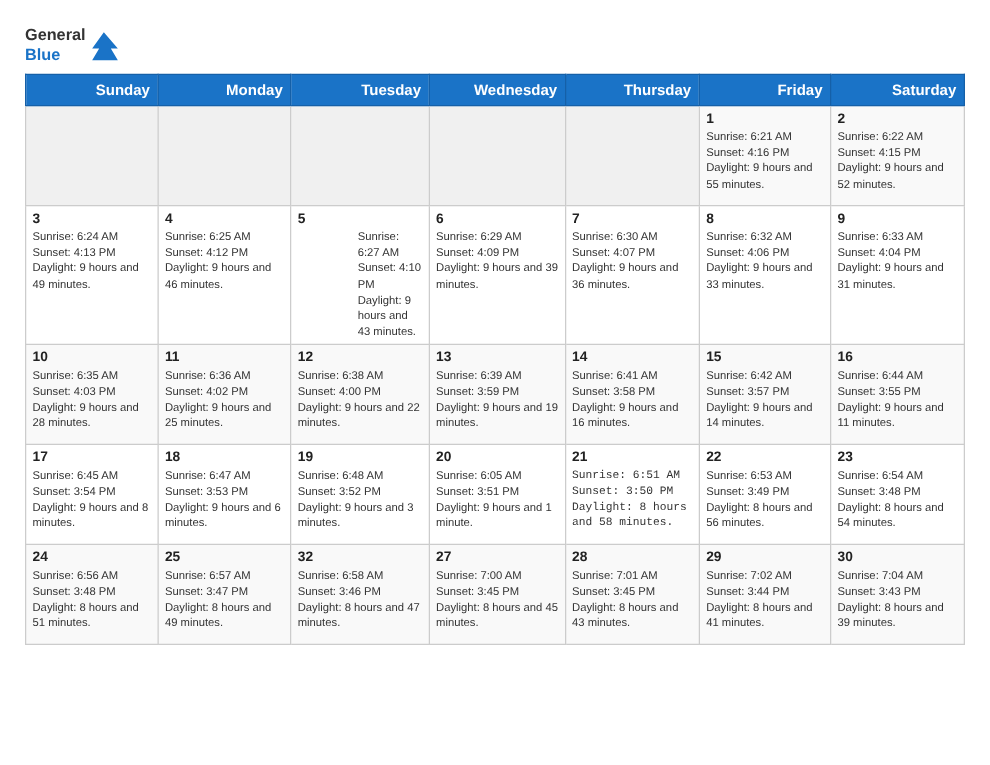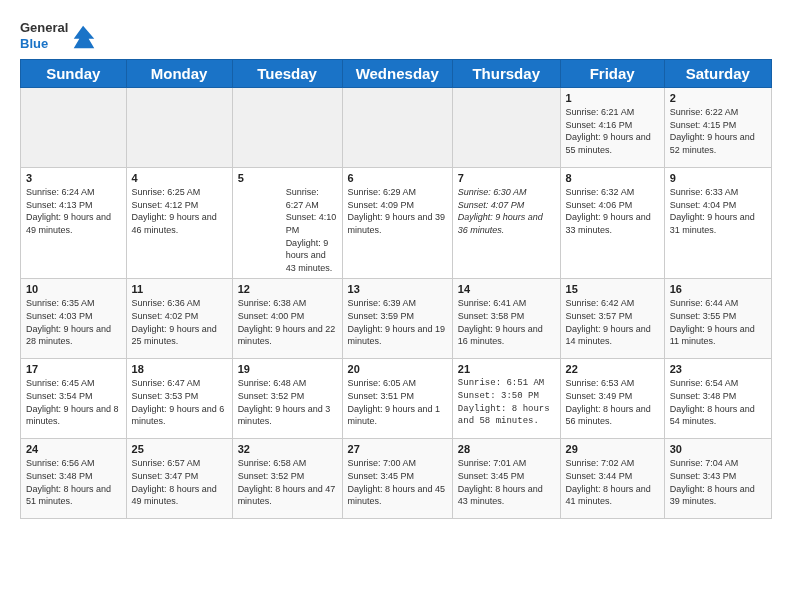--- a/index.html
+++ b/index.html
@@ -44,22 +44,22 @@
     }
     .calendar {
       width: 100%;
       border-collapse: collapse;
       font-size: 10px;
     }
     .calendar thead tr th {
       background: #1a73c7;
       color: #fff;
       padding: 5px 6px;
-      text-align: center;
-      font-size: 15px;
+      text-align: right;
+      font-size: 12px;
       font-weight: bold;
       border: 1px solid #1560a8;
     }
     .calendar tbody tr td {
       border: 1px solid #ccc;
       vertical-align: top;
       padding: 4px 5px;
       width: 113px;
       height: 80px;
       background: #fff;
@@ -156,21 +156,21 @@
 Daylight: 9 hours and 43 minutes.</div>
           </td>
           <td>
             <div class="cell-date">6</div>
             <div class="cell-info" style="white-space: pre-line;">Sunrise: 6:29 AM
 Sunset: 4:09 PM
 Daylight: 9 hours and 39 minutes.</div>
           </td>
           <td>
             <div class="cell-date">7</div>
-            <div class="cell-info" style="white-space: pre-line; font-style: italic;">Sunrise: 6:30 AM
+            <div class="cell-info" style="white-space: pre-line;">Sunrise: 6:30 AM
 Sunset: 4:07 PM
 Daylight: 9 hours and 36 minutes.</div>
           </td>
           <td>
             <div class="cell-date">8</div>
             <div class="cell-info" style="white-space: pre-line;">Sunrise: 6:32 AM
 Sunset: 4:06 PM
 Daylight: 9 hours and 33 minutes.</div>
           </td>
           <td>
@@ -277,21 +277,21 @@
           </td>
           <td>
             <div class="cell-date">25</div>
             <div class="cell-info" style="white-space: pre-line;">Sunrise: 6:57 AM
 Sunset: 3:47 PM
 Daylight: 8 hours and 49 minutes.</div>
           </td>
           <td>
             <div class="cell-date">32</div>
             <div class="cell-info" style="white-space: pre-line;">Sunrise: 6:58 AM
-Sunset: 3:52 PM
+Sunset: 3:46 PM
 Daylight: 8 hours and 47 minutes.</div>
           </td>
           <td>
             <div class="cell-date">27</div>
             <div class="cell-info" style="white-space: pre-line;">Sunrise: 7:00 AM
 Sunset: 3:45 PM
 Daylight: 8 hours and 45 minutes.</div>
           </td>
           <td>
             <div class="cell-date">28</div>

